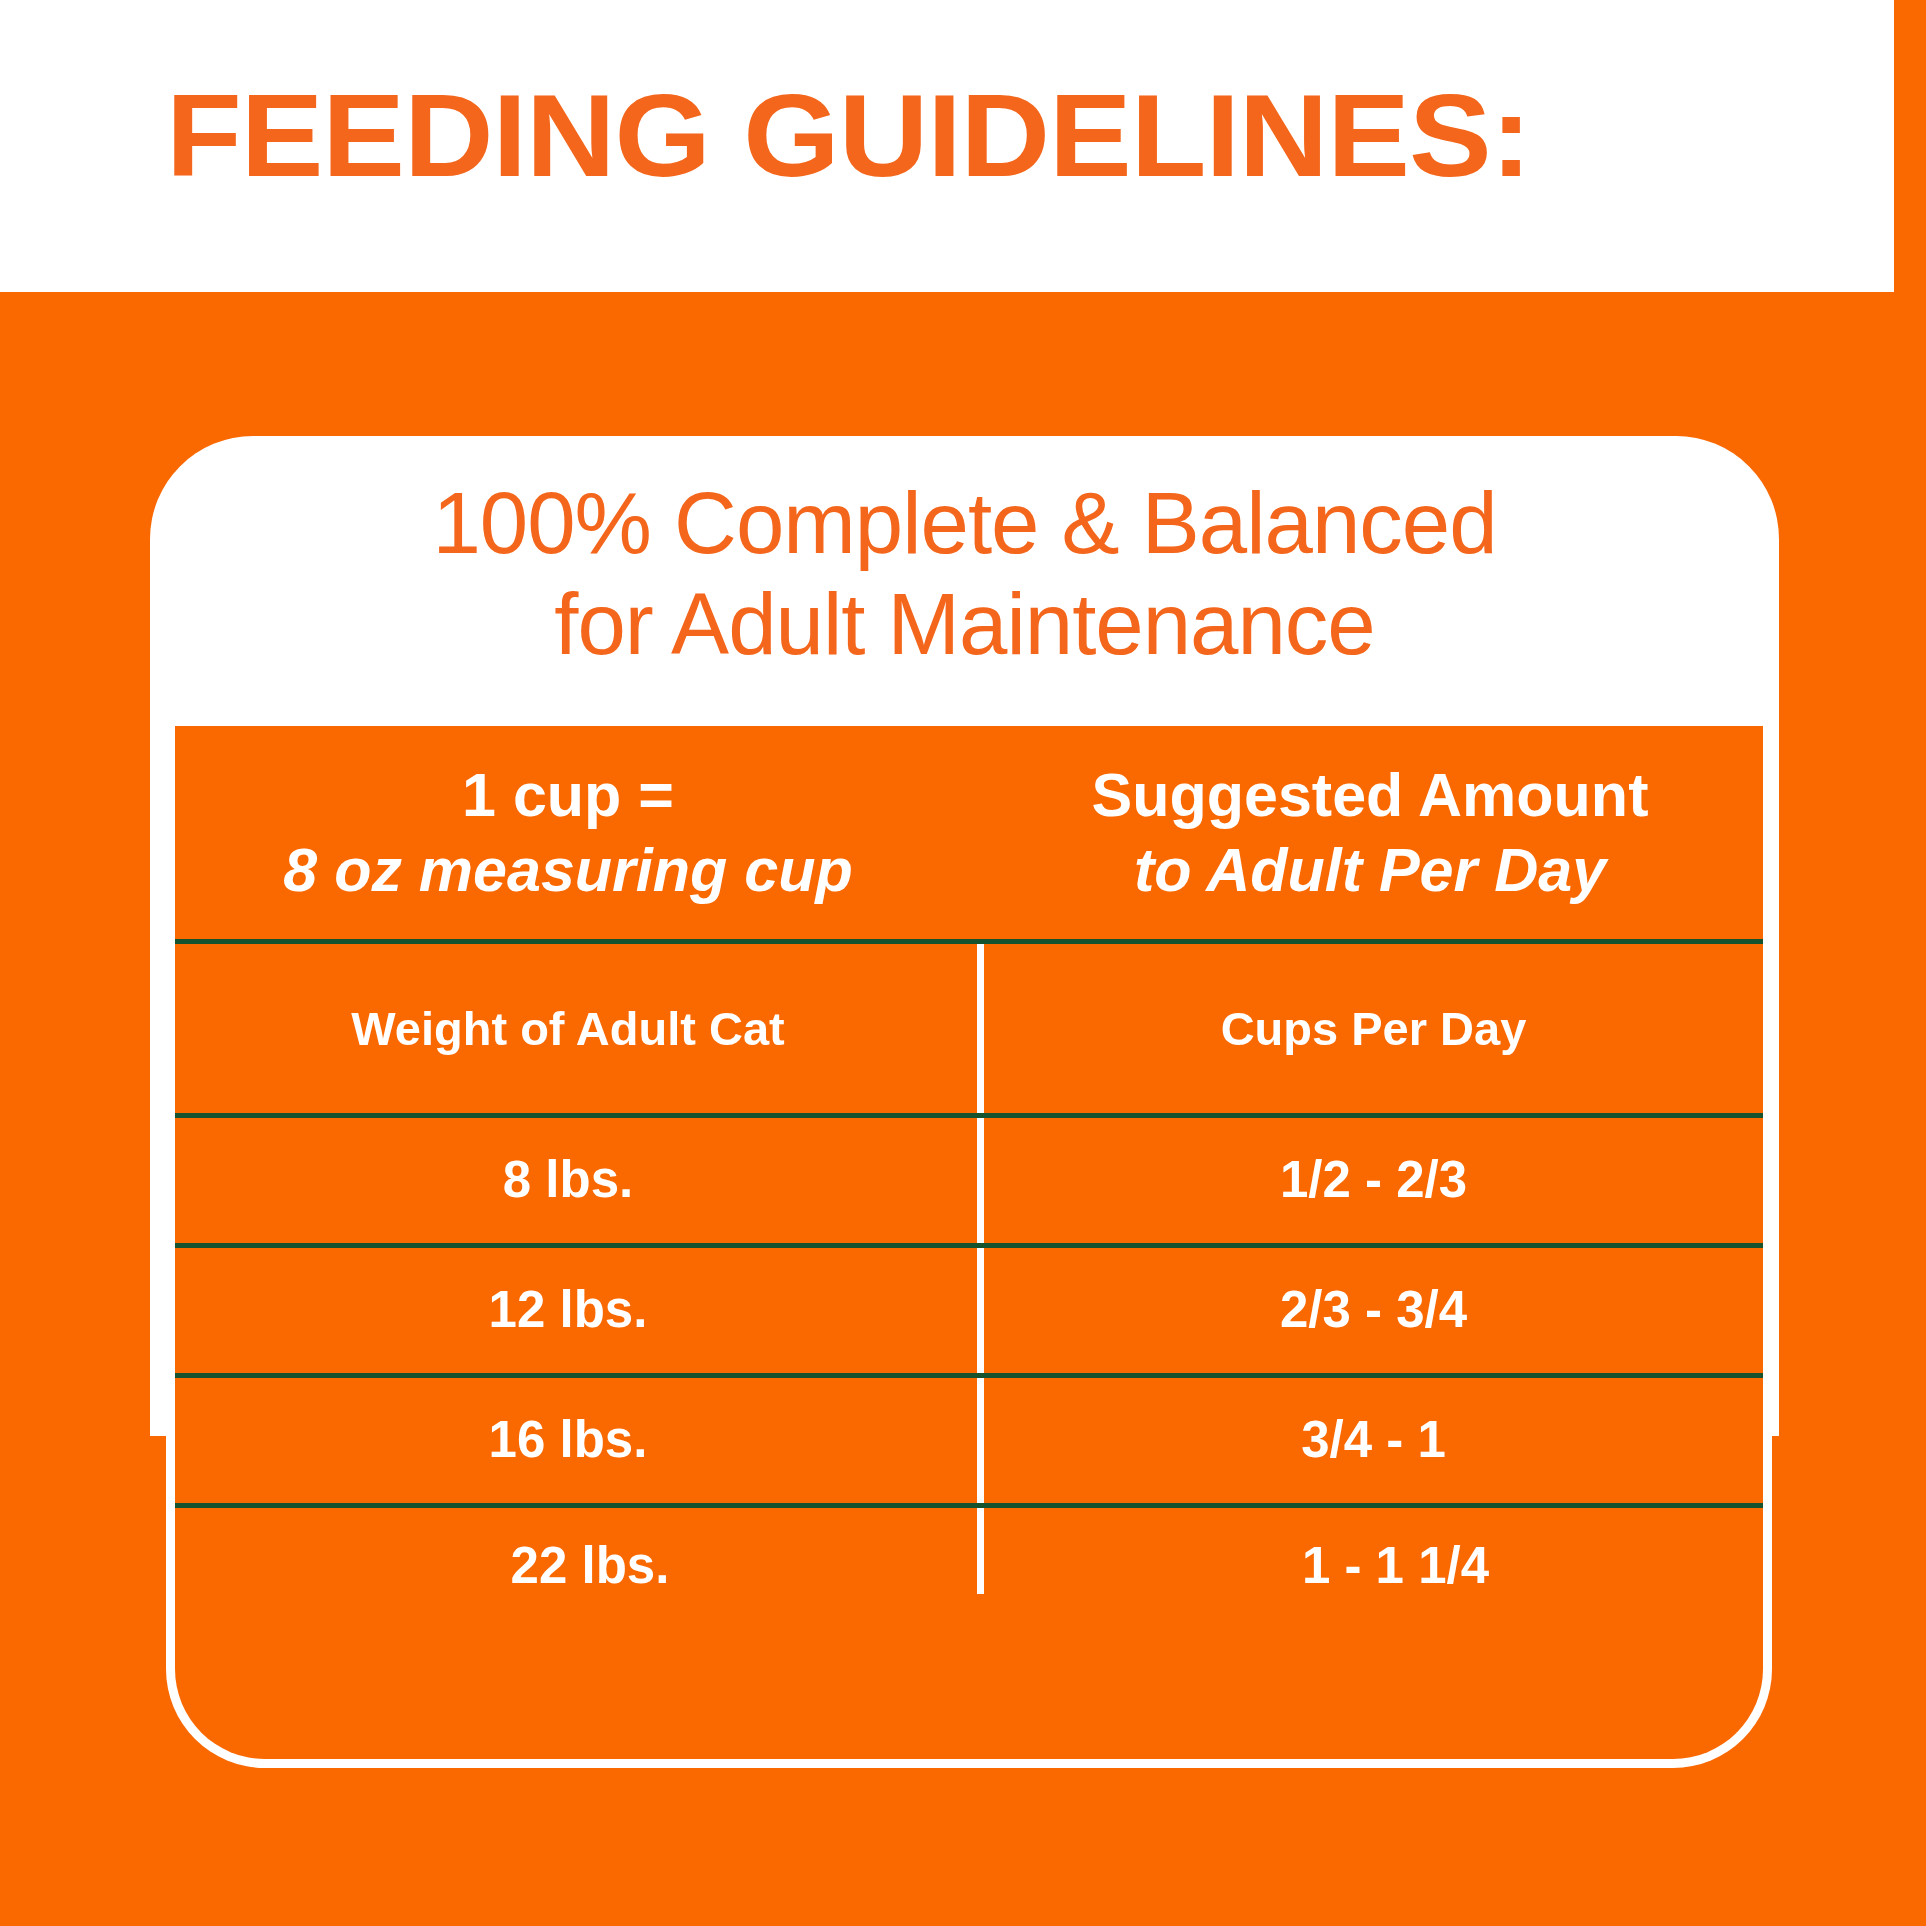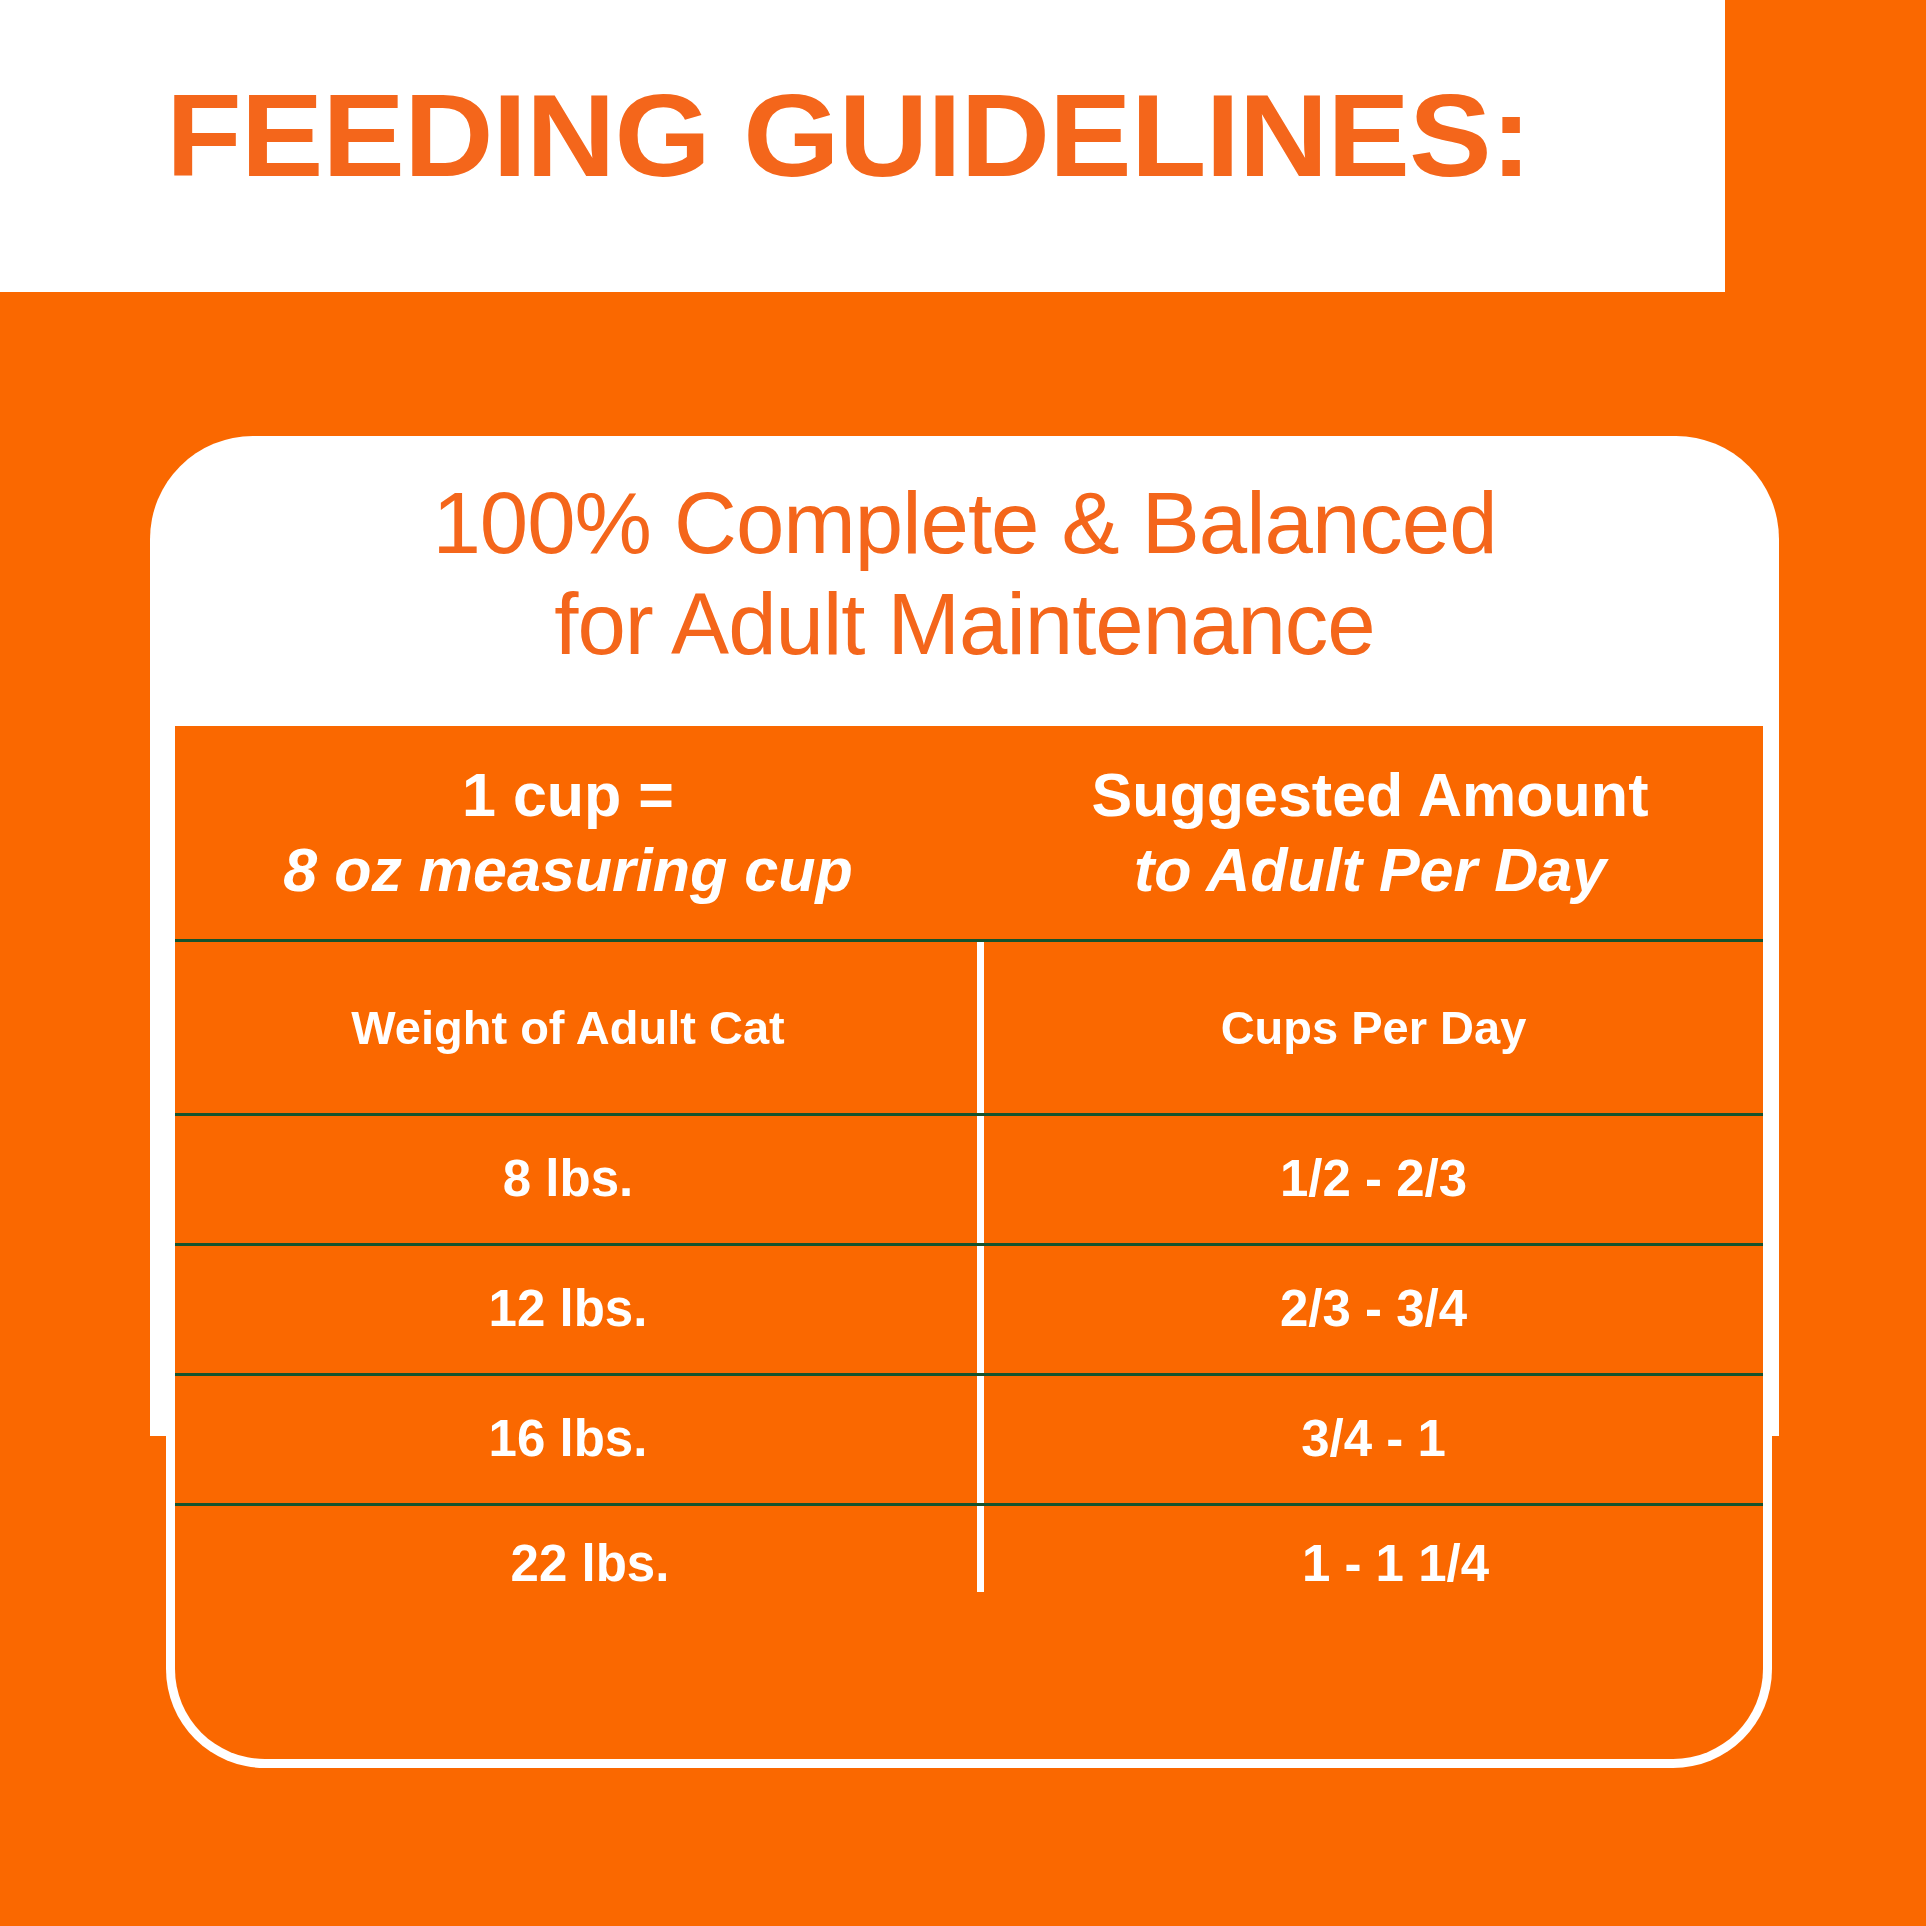--- a/index.html
+++ b/index.html
@@ -12,21 +12,21 @@
     background: #FA6800;
     font-family: "Liberation Sans", sans-serif;
     overflow: hidden;
   }
 
   
   .banner {
     position: absolute;
     left: 0;
     top: 0;
-    width: 1725px;
+    width: 1894px;
     height: 292px;
     background: #FFFFFF;
     box-sizing: border-box;
   }
   .banner-title {
     position: absolute;
     left: 166px;
     top: 77px;
     font-size: 117px;
     line-height: 1.0;
@@ -82,21 +82,21 @@
     display: flex;
     flex-direction: column;
   }
   .row {
     display: flex;
     position: relative;
     box-sizing: border-box;
     gap: 16px;
   }
   .row + .row {
-    border-top: 3px solid #14532d;
+    border-top: 5px solid #14532d;
   }
   .cell {
     box-sizing: border-box;
     display: flex;
     align-items: center;
     justify-content: center;
     text-align: center;
     color: #FFFFFF;
     font-weight: 700;
     overflow: hidden;

